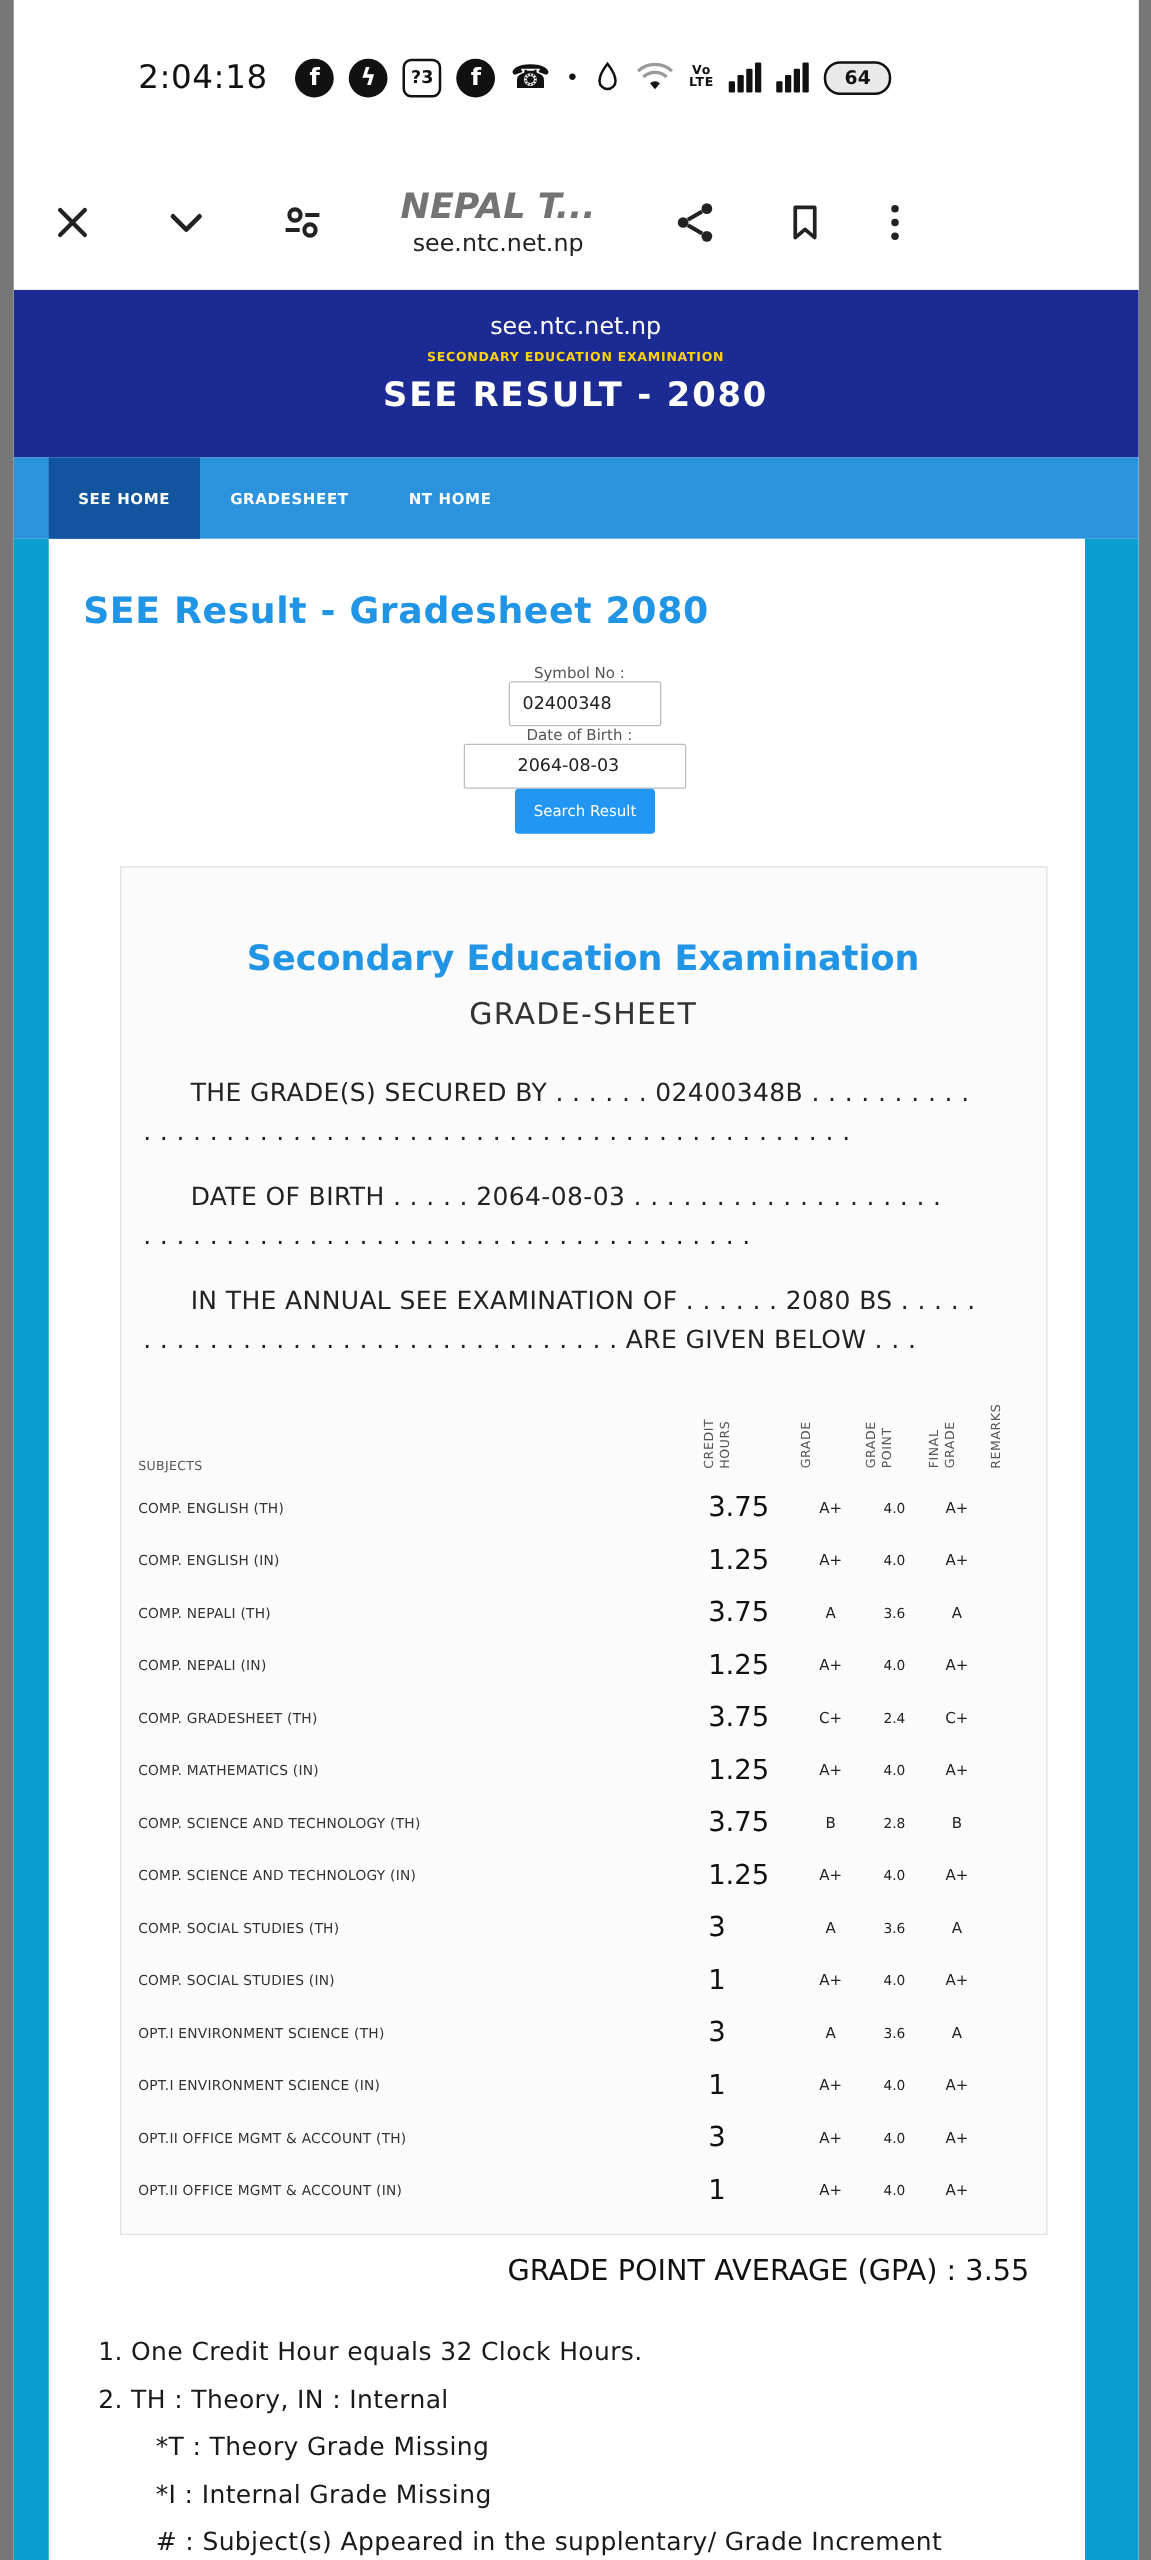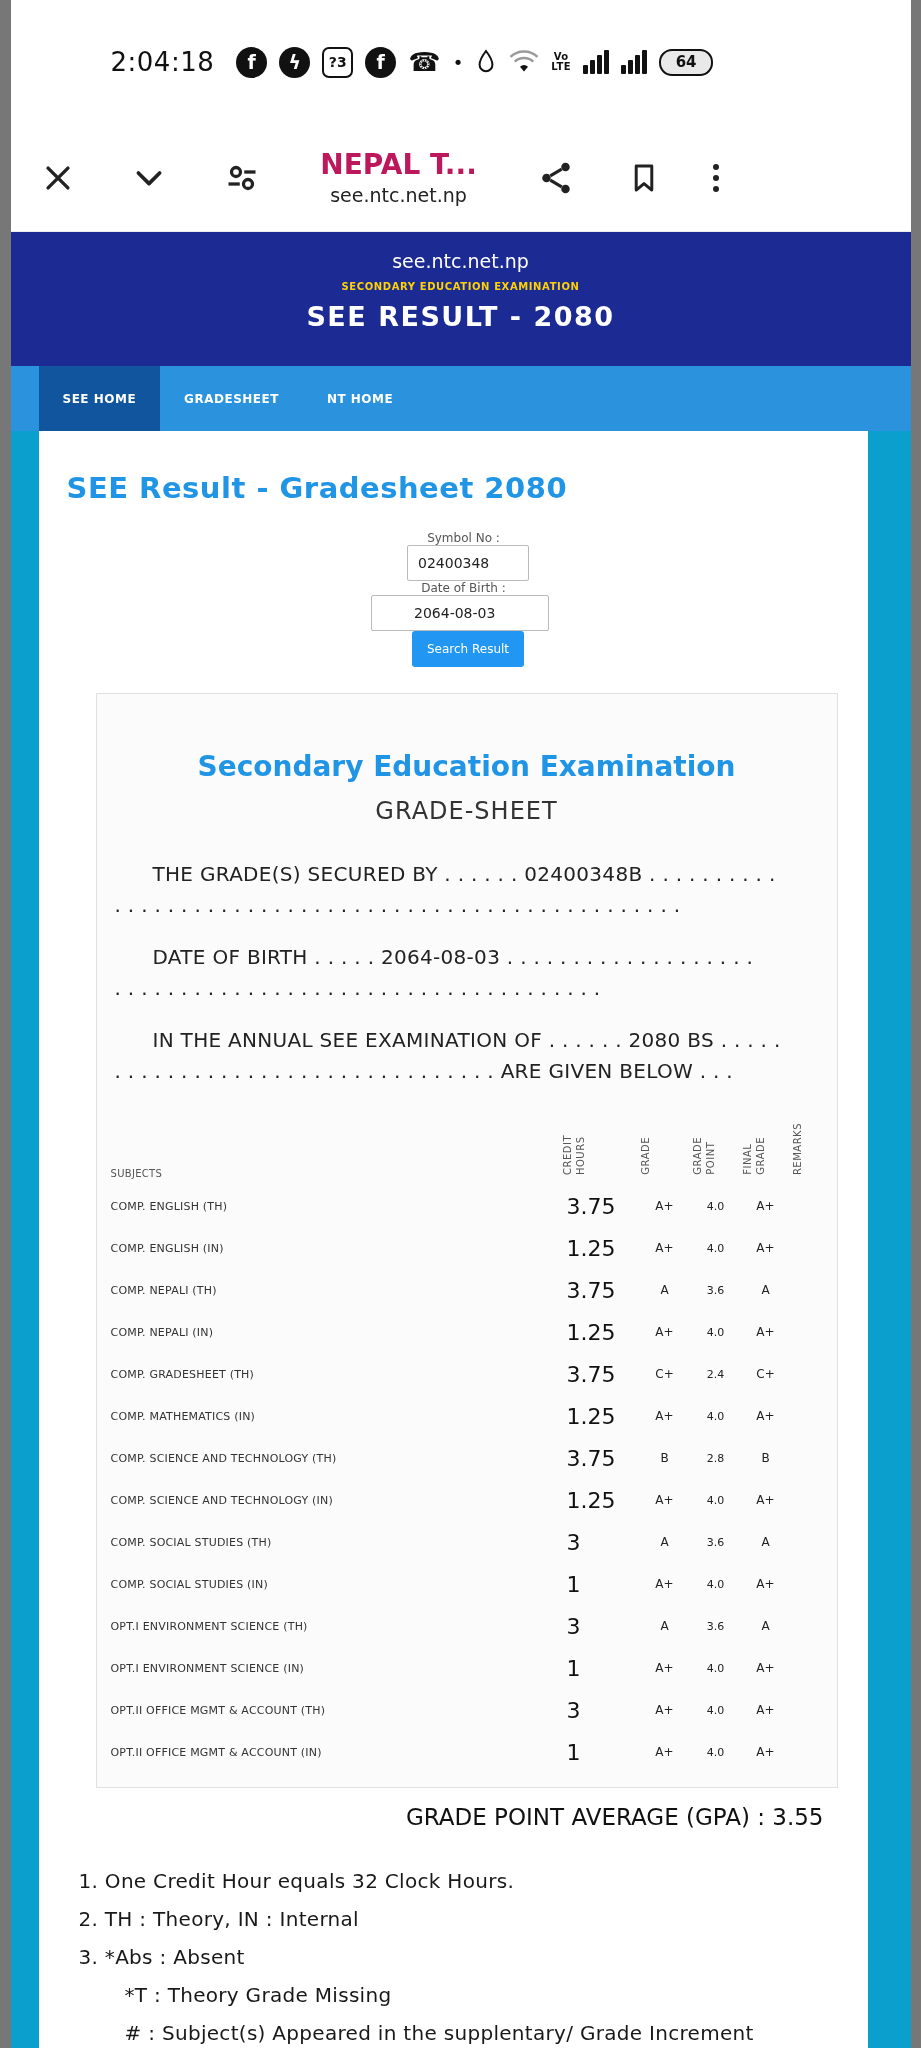--- a/index.html
+++ b/index.html
@@ -17,21 +17,21 @@
   .sb-volte span { font-size:10px; letter-spacing:0.5px; }
   .sig { display:flex; align-items:flex-end; gap:2px; height:24px; }
   .sig i { display:block; width:5px; background:#111; border-radius:1px; }
   .sig i:nth-child(1){height:9px;} .sig i:nth-child(2){height:14px;} .sig i:nth-child(3){height:19px;} .sig i:nth-child(4){height:24px;}
   .battery { width:54px; height:27px; border:2.5px solid #111; border-radius:13px; display:flex; align-items:center; justify-content:center; font-size:15px; font-weight:bold; color:#111; background:#e9e9e9; }
 
   
   .browser-bar { height:108px; background:#fff; display:flex; align-items:center; gap:52px; padding-left:30px; border-bottom:1px solid #ececec; }
   .tb-btn { display:flex; align-items:center; justify-content:center; cursor:pointer; background:none; border:none; }
   .tb-title { width:172px; display:flex; flex-direction:column; align-items:center; line-height:1.2; }
-  .tb-title .t1 { font-size:28px; font-weight:bold; color:#be185d; }
+  .tb-title .t1 { font-size:28px; font-weight:bold; color:#737373; font-style:italic; }
   .tb-title .t2 { font-size:19px; color:#222; margin-top:2px; }
   .dots3 { display:flex; flex-direction:column; gap:5px; }
   .dots3 i { width:6px; height:6px; border-radius:50%; background:#222; display:block; }
 
   
   .site-header { height:134px; background:#1b2b93; text-align:center; padding-top:18px; }
   .sh-domain { font-size:19px; color:#fff; }
   .sh-eyebrow { font-size:10px; color:#ffd200; font-weight:bold; letter-spacing:0.6px; margin-top:9px; }
   .sh-title { font-size:27px; color:#fff; font-weight:bold; letter-spacing:1.5px; margin-top:9px; }
 
@@ -344,22 +344,22 @@
             </div>
 
         </div>
       </div>
 
       <div class="gpa-line">GRADE POINT AVERAGE (GPA) : 3.55</div>
 
       <div class="notes">
           <div class="note">1. One Credit Hour equals 32 Clock Hours.</div>
           <div class="note">2. TH : Theory, IN : Internal</div>
-          <div class="note">3. *Abs : Absent</div>
           <div class="note indent">*T : Theory Grade Missing</div>
+          <div class="note indent">*I : Internal Grade Missing</div>
           <div class="note indent"># : Subject(s) Appeared in the supplentary/ Grade Increment Examination</div>
           <div class="note indent">NG : Non Graded</div>
         </div>
 
     </div>
   </div>
 
 </div>
 
 </body></html>

